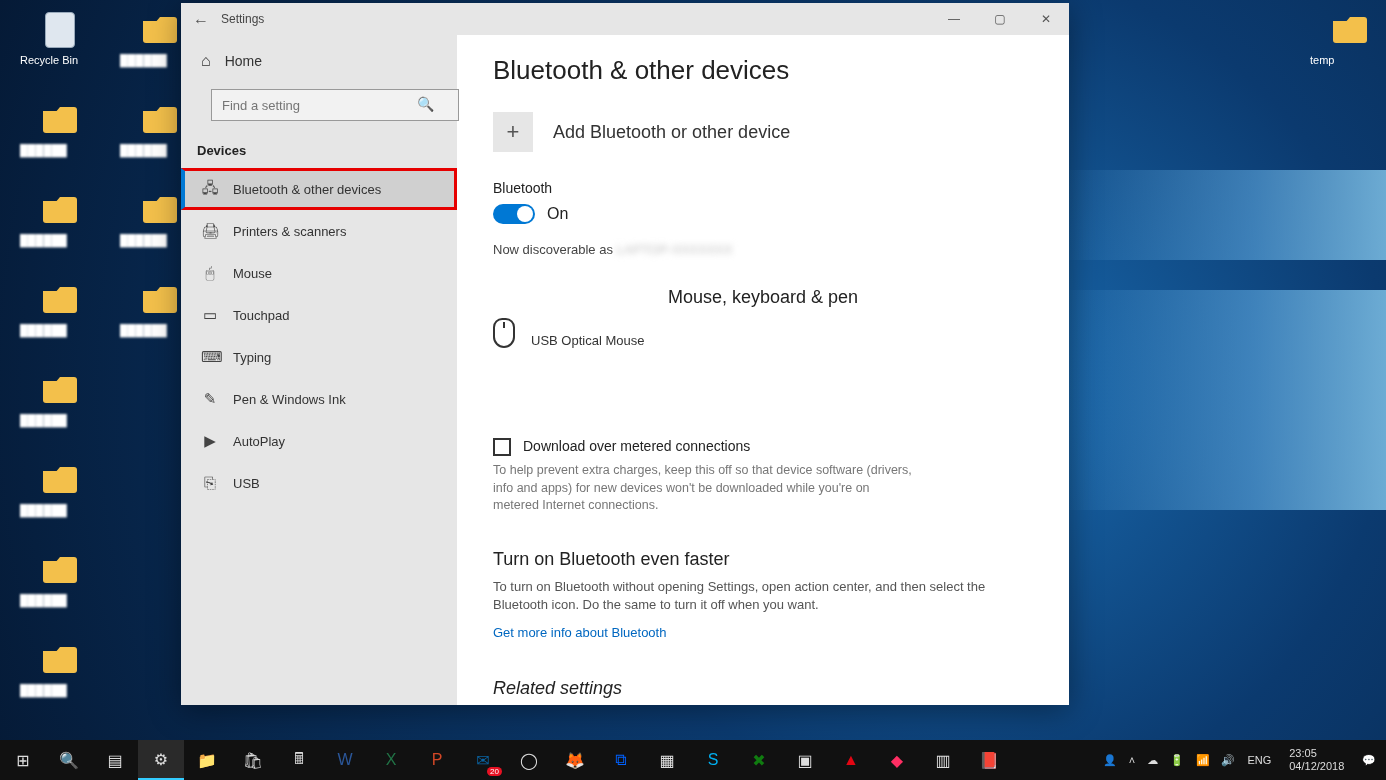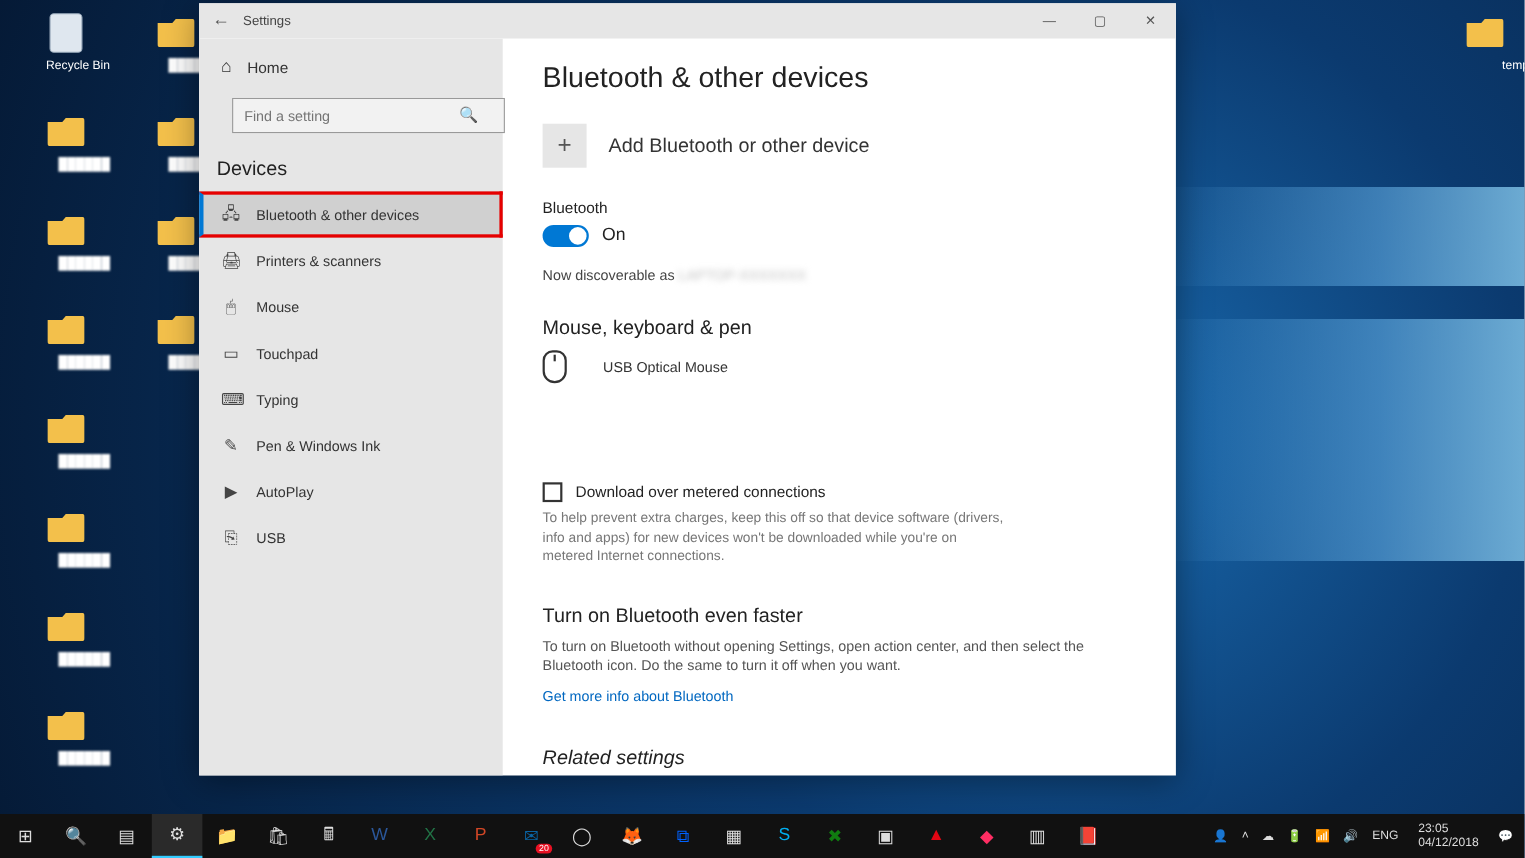--- a/index.html
+++ b/index.html
@@ -1,21 +1,21 @@
 <!DOCTYPE html>
 <html><head>
 <meta charset="utf-8">
 <style>
   * { box-sizing: border-box; margin: 0; padding: 0; font-family: "Segoe UI", sans-serif; }
   html, body { width: 1386px; height: 780px; overflow: hidden; }
   body { background: radial-gradient(circle at 70% 50%, #1a6db3 0%, #0b3a6f 40%, #051a36 100%); position: relative; }
 
   
   .desktop { position: absolute; inset: 0; }
-  .desktop-icon { position: absolute; width: 80px; text-align: right; color: #fff; font-size: 11px; }
+  .desktop-icon { position: absolute; width: 80px; text-align: left; color: #fff; font-size: 11px; }
   .desktop-icon .glyph { width: 40px; height: 40px; margin: 0 auto 4px; display:flex; align-items:center; justify-content:center; font-size: 28px; }
   .folder-glyph { background: #f3c04b; border-radius: 3px; width: 34px; height: 26px; clip-path: polygon(0 15%,40% 15%,50% 0,100% 0,100% 100%,0 100%); }
   .bin-glyph   { background:#dfe7ef; width:30px;height:36px;border-radius:4px;border:1px solid #9ab; position:relative;}
   .blurred-label { filter: blur(1.2px); }
 
   
   .win {
     position: absolute; left: 181px; top: 3px; width: 888px; height: 702px;
     background: #fff; display: flex; flex-direction: column; box-shadow: 0 5px 30px rgba(0,0,0,.4);
   }
@@ -27,40 +27,40 @@
 
   .body { flex:1; display:flex; overflow:hidden; }
 
   
   .nav { width: 276px; background:#e6e6e6; padding-top:4px; }
   .nav-home { display:flex; align-items:center; height:44px; padding-left:20px; gap:14px; color:#333; font-size:14px; }
   .nav-home .ic { font-size:16px; }
   .search-wrap { margin: 6px 14px 14px; position:relative; }
   .search-wrap input { width:100%; height:32px; border:1px solid #999; background:#f2f2f2; padding:0 30px 0 10px; font-size:13px; color:#555;margin-left:16px; }
   .search-wrap .mag { position:absolute; right:8px; top:7px; color:#666; font-size:14px; }
-  .nav-section-title { font-size:18px; font-weight:400; padding:8px 16px 10px; color:#222; }
+  .nav-section-title { font-size:13px; font-weight:700; padding:8px 16px 10px; color:#222; }
   .nav-item { display:flex; align-items:center; height:42px; padding-left:20px; gap:14px; color:#333; font-size:13px; cursor:default; }
   .nav-item.selected { background:#d0d0d0; border-left:4px solid #0078d4; padding-left:16px; }
   .nav-item .ic { width:18px; text-align:center; color:#444; font-size:15px; }
   .highlight-box { border:3px solid #e60000; }
 
   
   .main { flex:1; padding: 20px 36px 0 36px; overflow-y:auto; color:#222; }
   .page-title { font-size:26px; font-weight:400; margin-bottom:26px; }
   .addrow { display:flex; align-items:center; gap:20px; margin-bottom:28px; }
   .addbtn { width:40px;height:40px;background:#e6e6e6; display:flex;align-items:center;justify-content:center; font-size:22px;color:#555; }
   .sublabel { font-size:18px; color:#333; }
   .section-label { font-size:14px; margin-bottom:8px; }
   .toggle-row { display:flex; align-items:center; gap:12px; margin-bottom:18px; }
   .toggle { width:42px; height:20px; border-radius:10px; background:#0078d4; position:relative; }
   .toggle::after { content:""; position:absolute; right:2px; top:2px; width:16px;height:16px; background:#fff; border-radius:50%; }
   .discover { font-size:13px; color:#444; margin-bottom:30px; }
   .discover .blur { filter: blur(3px); color:#c0c0c0; }
-  .h2 { font-size:18px; font-weight:400; margin-bottom:10px; }
-  .device-row { display:flex; align-items:center; gap:33px; font-size:13px; color:#333; margin-bottom:90px;}
+  .h2 { font-size:18px; font-weight:400; margin-bottom:10px;text-align:center; }
+  .device-row { display:flex; align-items:flex-end; gap:16px; font-size:13px; color:#333; margin-bottom:90px;}
   .mouse-ic { width:22px;height:30px;border:2px solid #333;border-radius:10px 10px 12px 12px; position:relative;}
   .mouse-ic::after{content:"";position:absolute;left:50%;top:2px;width:2px;height:6px;background:#333;transform:translateX(-50%);}
   .check-row { display:flex; align-items:flex-start; gap:12px; font-size:14px; margin-bottom:6px;}
   .check-box { width:18px;height:18px;border:2px solid #333; flex-shrink:0; }
   .desc { font-size:12.5px; color:#777; line-height:1.4; max-width:420px; margin-bottom:34px;}
   .tip-h { font-size:18px; font-weight:400; margin-bottom:8px;}
   .tip-p { font-size:13px; color:#555; line-height:1.45; max-width:560px; margin-bottom:10px;}
   .link { color:#0067c0; font-size:13px; cursor:pointer;}
   .rel-h { font-size:18px; font-weight:400; margin-top:38px; margin-bottom:8px;font-style:italic;}
 

